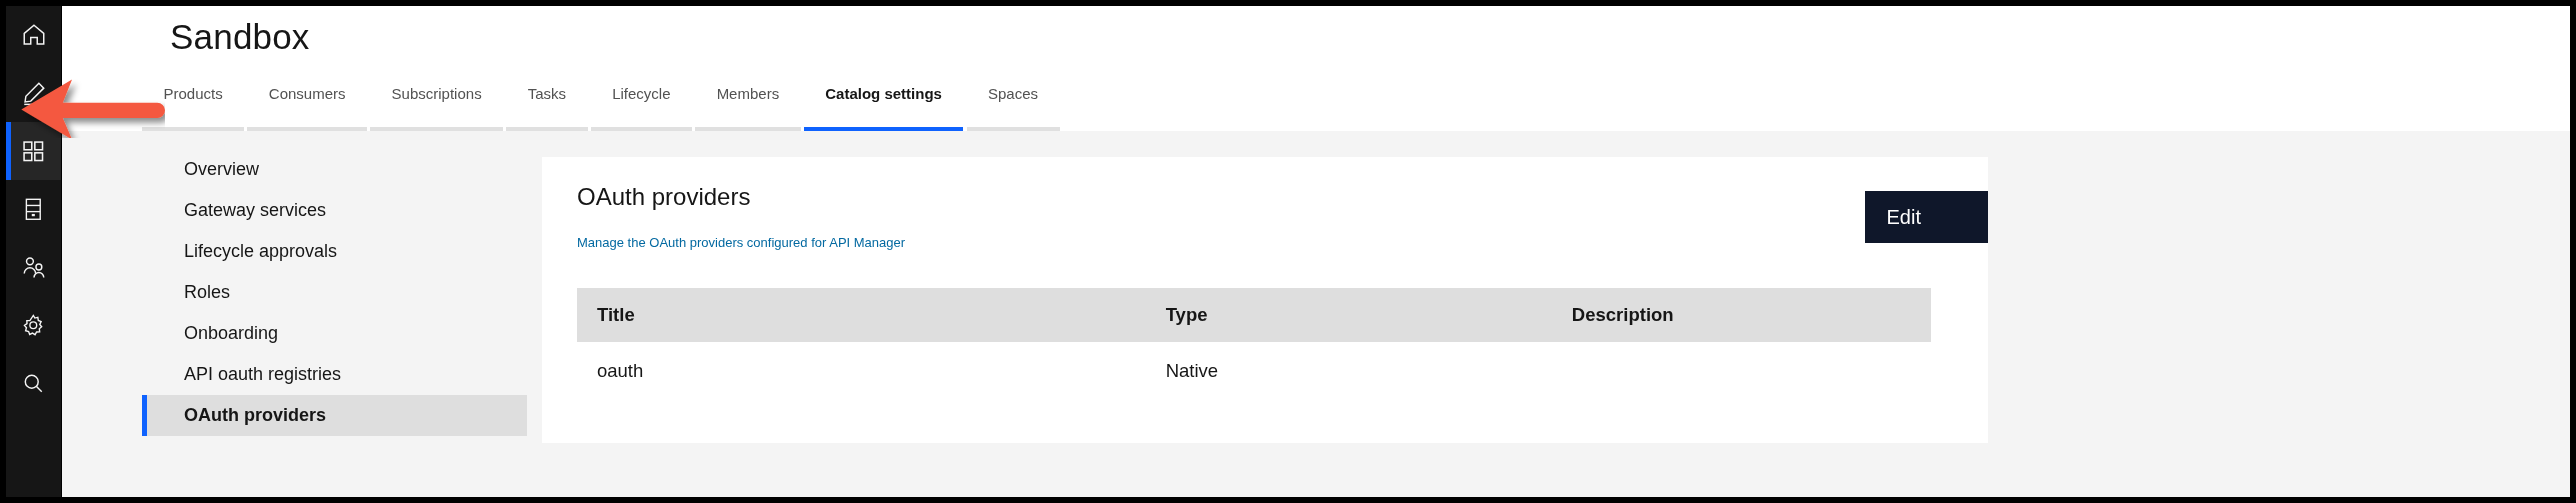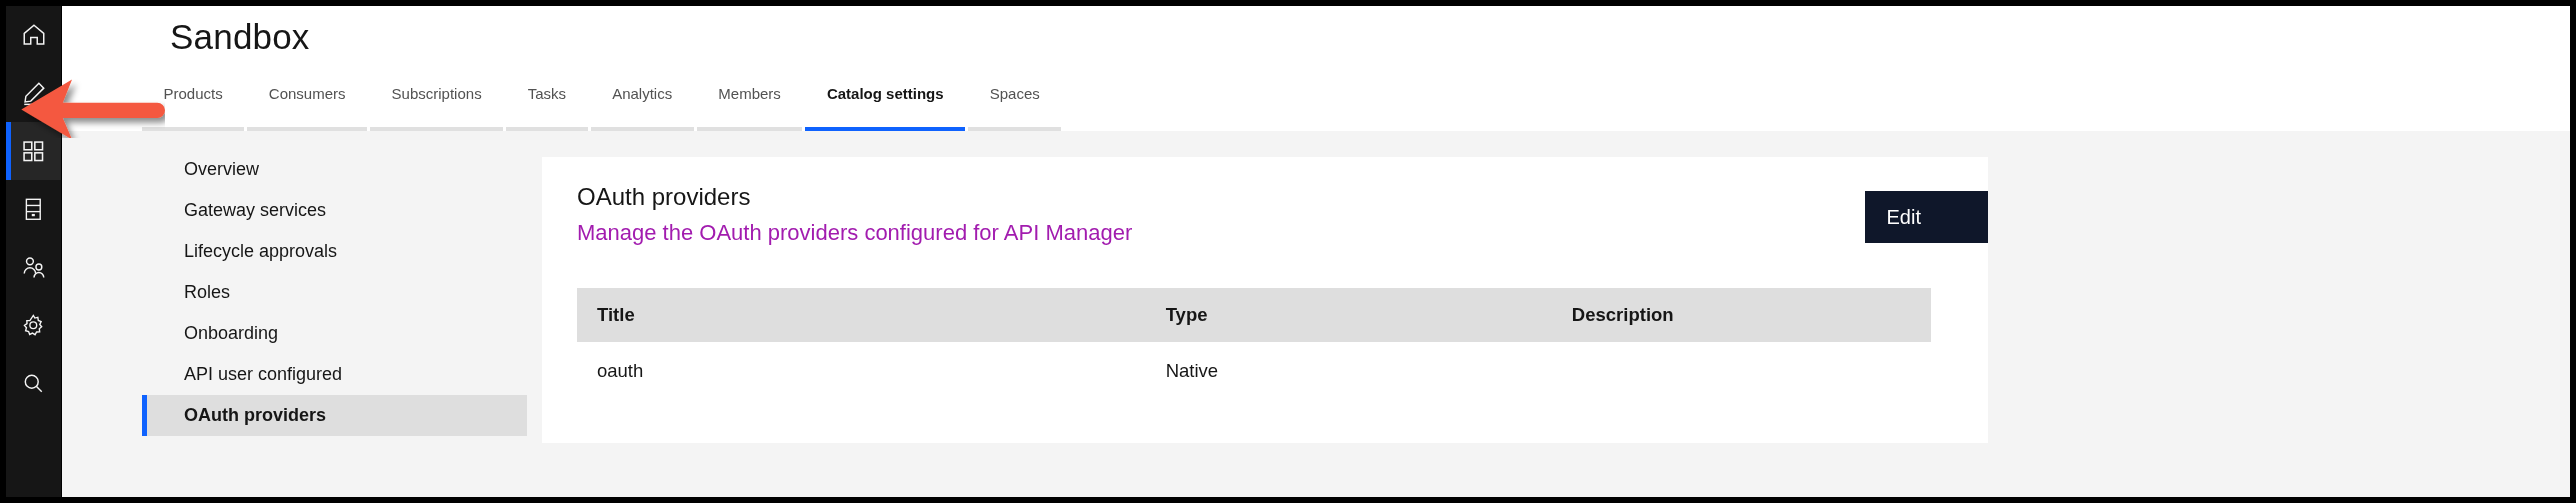--- a/index.html
+++ b/index.html
@@ -106,22 +106,22 @@
   }
   #card-head {
     position: relative;
     padding: 26px 0 0 35px;
     height: 131px;
   }
   #card-title {
     font-size: 24px; font-weight: 400; color: #161616;
   }
   #card-sub {
-    margin-top: 9px;
-    font-size: 22px; font-weight: 400; color: #a21caf;
+    margin-top: 24px;
+    font-size: 13px; font-weight: 400; color: #0369a1;
   }
   #edit-button {
     position: absolute; right: 0; top: 34px;
     width: 123px; height: 52px;
     background: #0f172a; border: none;
     color: #ffffff; font-size: 20px;
     font-family: "Liberation Sans", sans-serif;
     text-align: left; padding-left: 21.5px;
     cursor: pointer;
   }
@@ -242,21 +242,21 @@
         <div class="tab">
           <span class="tab-label">Consumers</span>
         </div>
         <div class="tab">
           <span class="tab-label">Subscriptions</span>
         </div>
         <div class="tab">
           <span class="tab-label">Tasks</span>
         </div>
         <div class="tab">
-          <span class="tab-label">Analytics</span>
+          <span class="tab-label">Lifecycle</span>
         </div>
         <div class="tab">
           <span class="tab-label">Members</span>
         </div>
         <div class="tab active">
           <span class="tab-label">Catalog settings</span>
         </div>
         <div class="tab">
           <span class="tab-label">Spaces</span>
         </div>
@@ -273,21 +273,21 @@
       <div class="subnav-item">
         <span>Lifecycle approvals</span>
       </div>
       <div class="subnav-item">
         <span>Roles</span>
       </div>
       <div class="subnav-item">
         <span>Onboarding</span>
       </div>
       <div class="subnav-item">
-        <span>API user configured</span>
+        <span>API oauth registries</span>
       </div>
       <div class="subnav-item active">
         <span>OAuth providers</span>
       </div>
     </nav>
 
     <section id="card">
       <div id="card-head">
         <div id="card-title">OAuth providers</div>
         <div id="card-sub">Manage the OAuth providers configured for API Manager</div>

